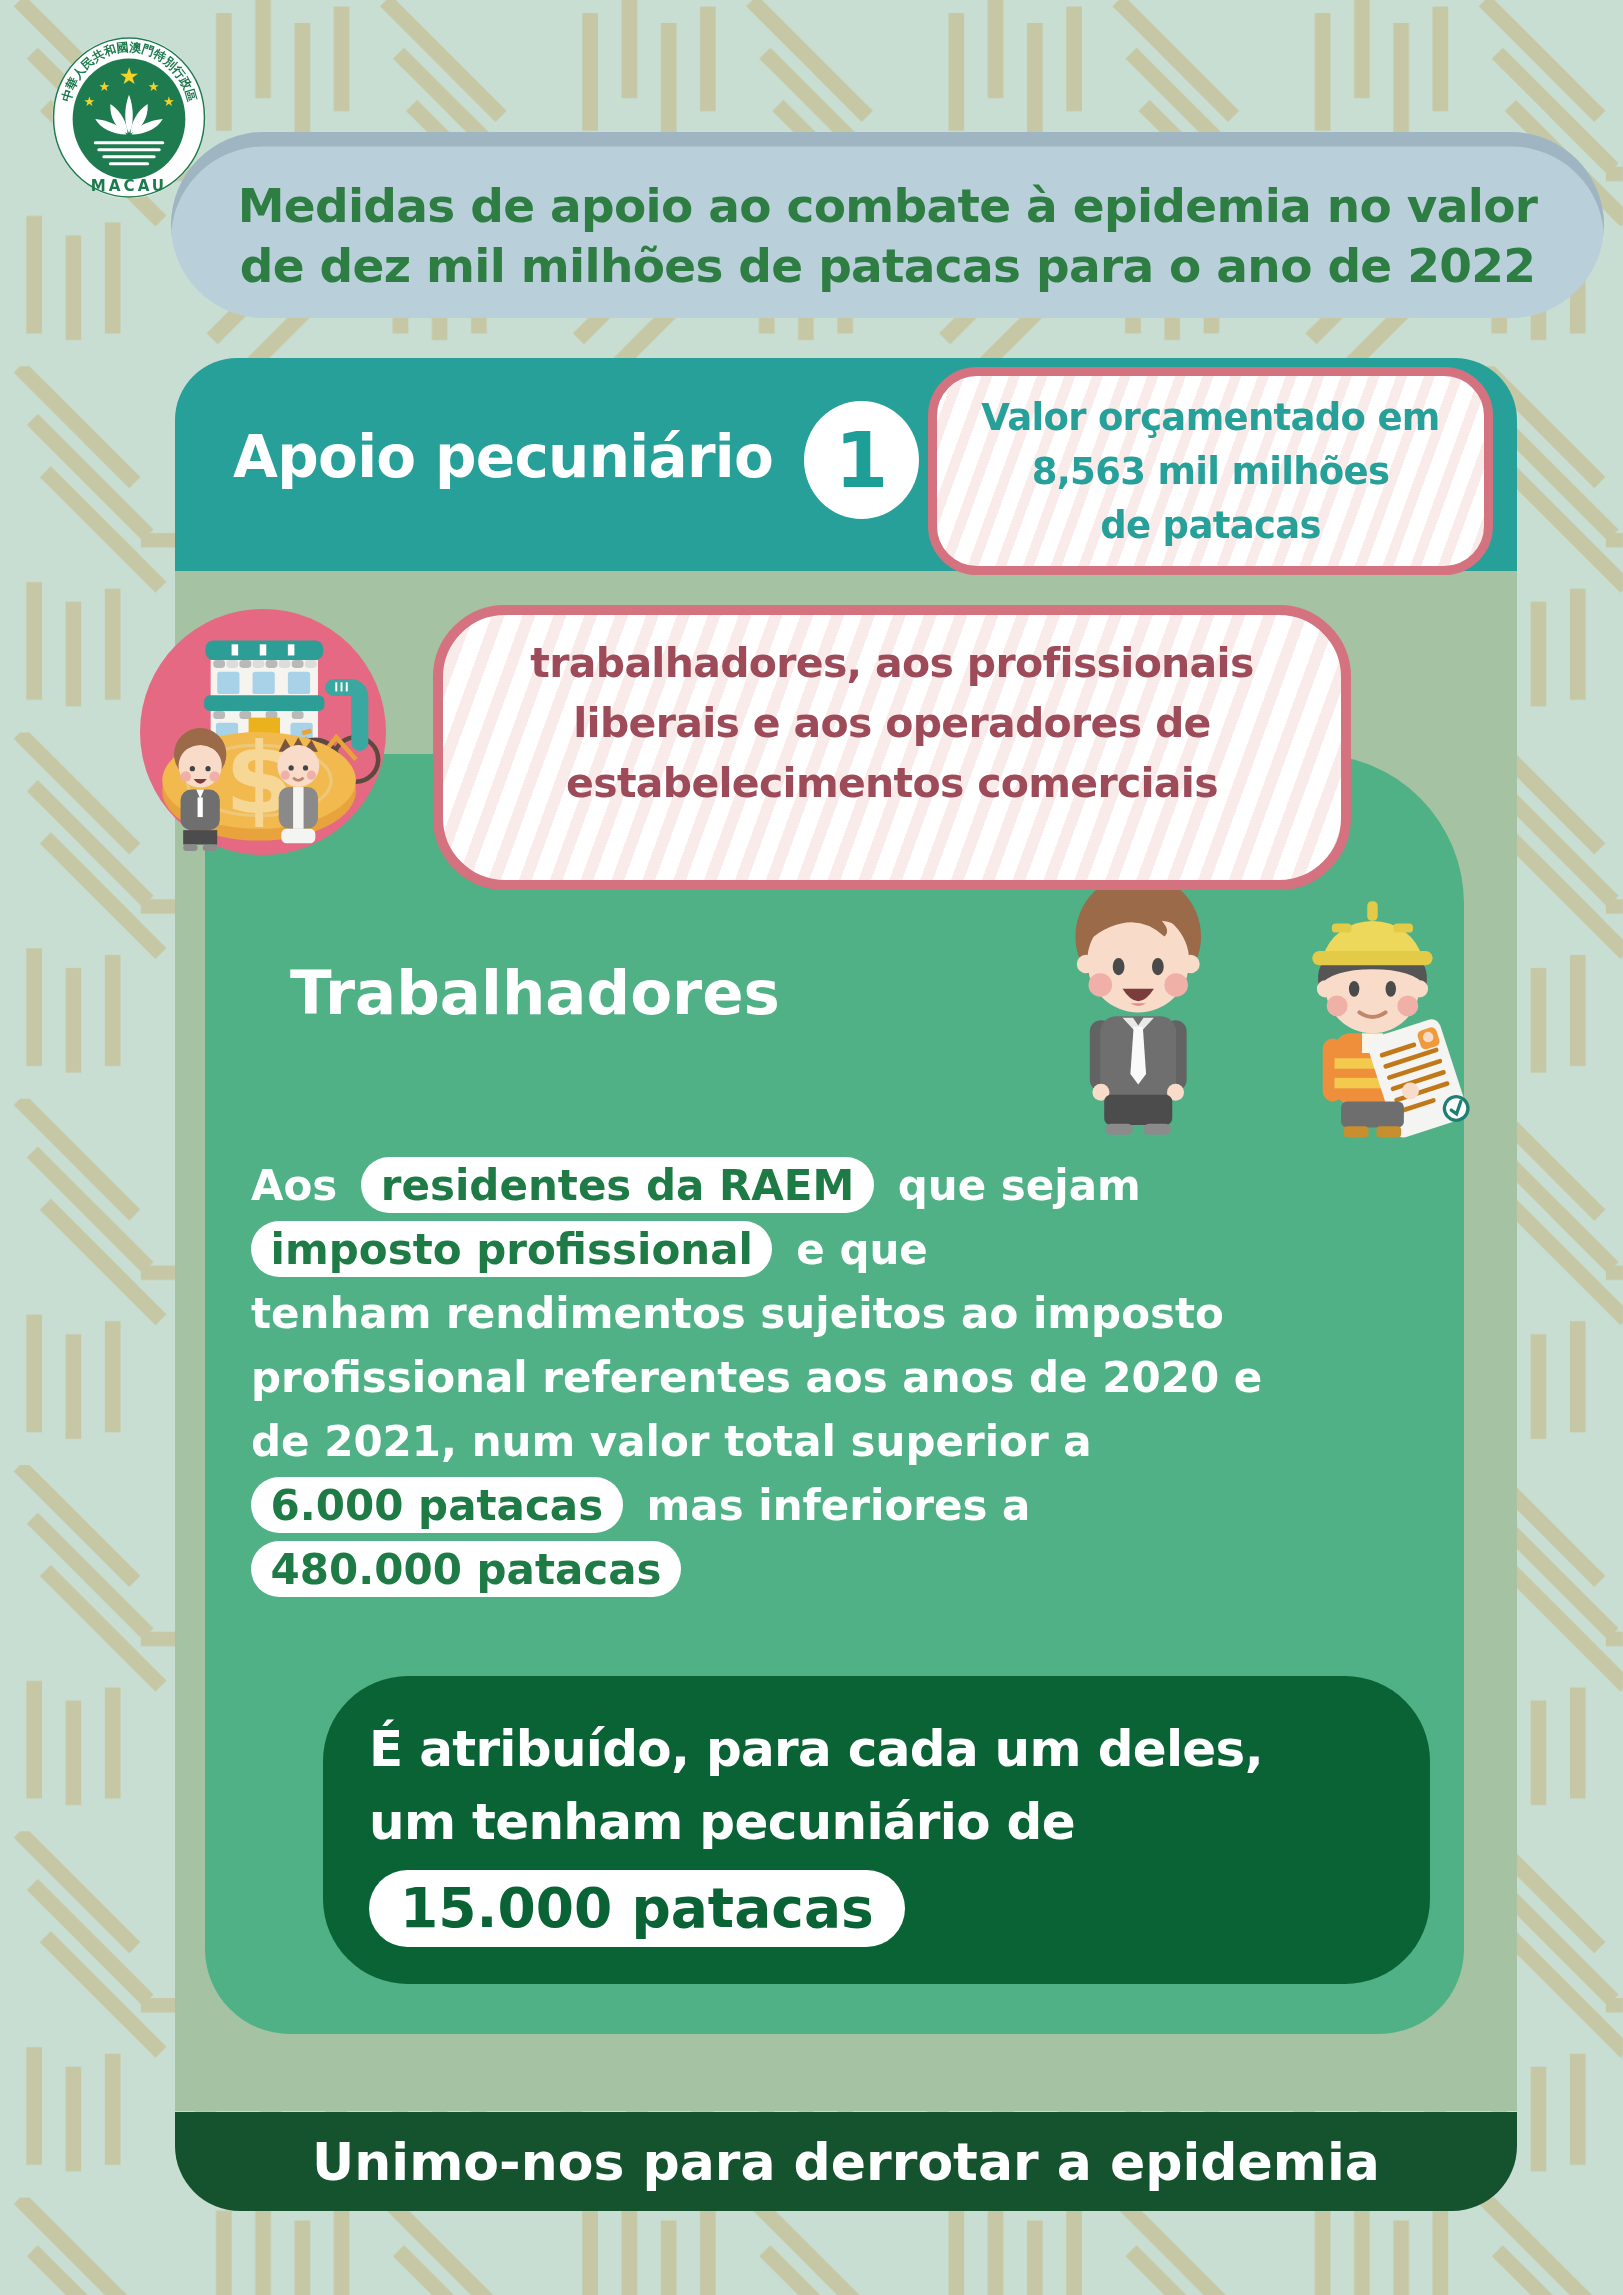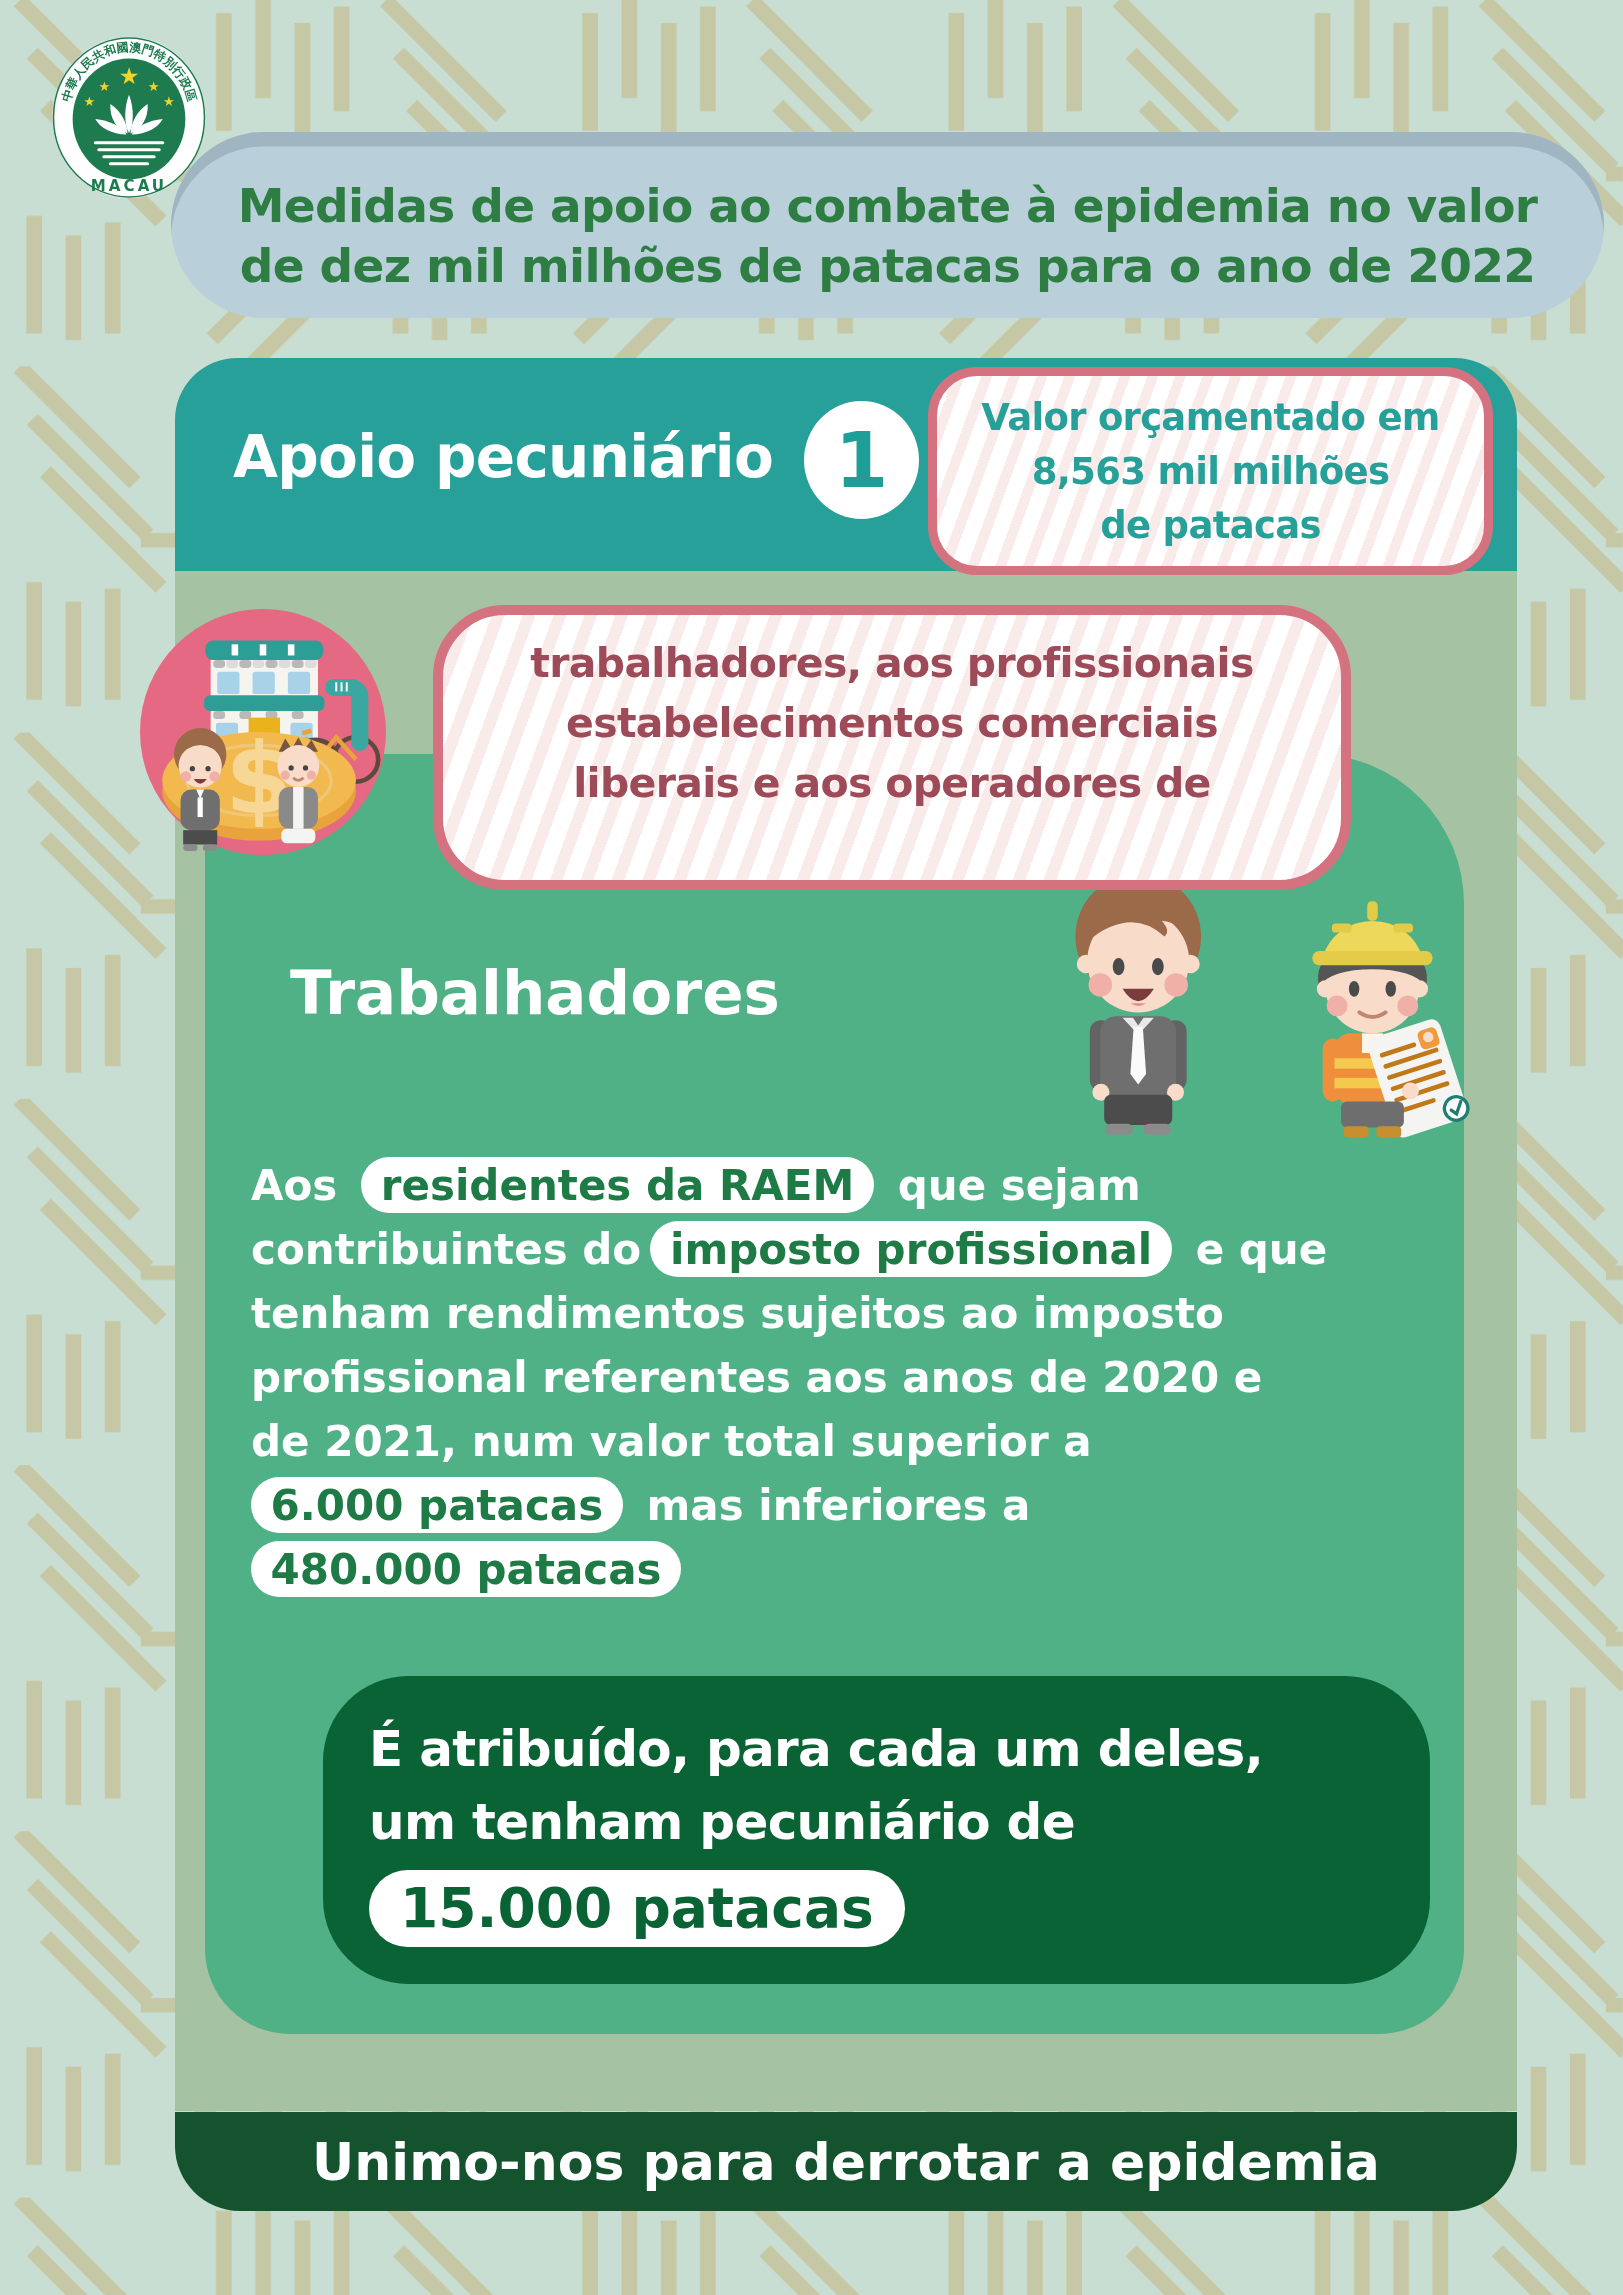--- a/index.html
+++ b/index.html
@@ -256,22 +256,22 @@
           <path d="M234 258 Q 242 266 250 258" stroke="#c0876d" stroke-width="4" fill="none"></path>
           <rect x="212" y="272" width="60" height="64" rx="16" fill="#8a8a8a"></rect>
           <rect x="234" y="272" width="16" height="64" fill="#f4f4f2"></rect>
           <rect x="216" y="336" width="52" height="22" rx="8" fill="#f4f4f2"></rect>
         </g>
       </svg>
     </div>
 
     <div class="plan-badge">
       <div class="plan-line">trabalhadores, aos profissionais</div>
+      <div class="plan-line">liberais e aos operadores de</div>
       <div class="plan-line">estabelecimentos comerciais</div>
-      <div class="plan-line">liberais e aos operadores de</div>
     </div>
 
     <div class="characters">
       <svg viewBox="0 0 700 460" width="458" height="301">
         <g>
           <circle cx="170" cy="120" r="96" fill="#9a6a49"></circle>
           <circle cx="170" cy="158" r="78" fill="#f8dbc8"></circle>
           <circle cx="90" cy="162" r="14" fill="#f8dbc8"></circle>
           <circle cx="250" cy="162" r="14" fill="#f8dbc8"></circle>
           <path d="M82 140 A 92 88 0 0 1 258 140 Q 244 100 206 96 Q 220 112 210 120 Q 180 92 144 100 Q 108 108 82 140 Z" fill="#9a6a49"></path>
@@ -336,21 +336,21 @@
     </div>
 
     <div class="green-card">
       <div class="workers-title">Trabalhadores</div>
 
       <div class="paragraph">
         <div class="pline">
           <span class="ptext">Aos </span><span class="pill">residentes da RAEM</span><span class="ptext"> que sejam</span>
         </div>
         <div class="pline">
-          <span class="ptext">contribuintes do</span><span class="pill">imposto profissional</span><span class="ptext"> e que</span>
+          <span class="pill">imposto profissional</span><span class="ptext"> e que</span>
         </div>
         <div class="pline">
           <span class="ptext">tenham rendimentos sujeitos ao imposto</span>
         </div>
         <div class="pline">
           <span class="ptext">profissional referentes aos anos de 2020 e</span>
         </div>
         <div class="pline">
           <span class="ptext">de 2021, num valor total superior a</span>
         </div>

